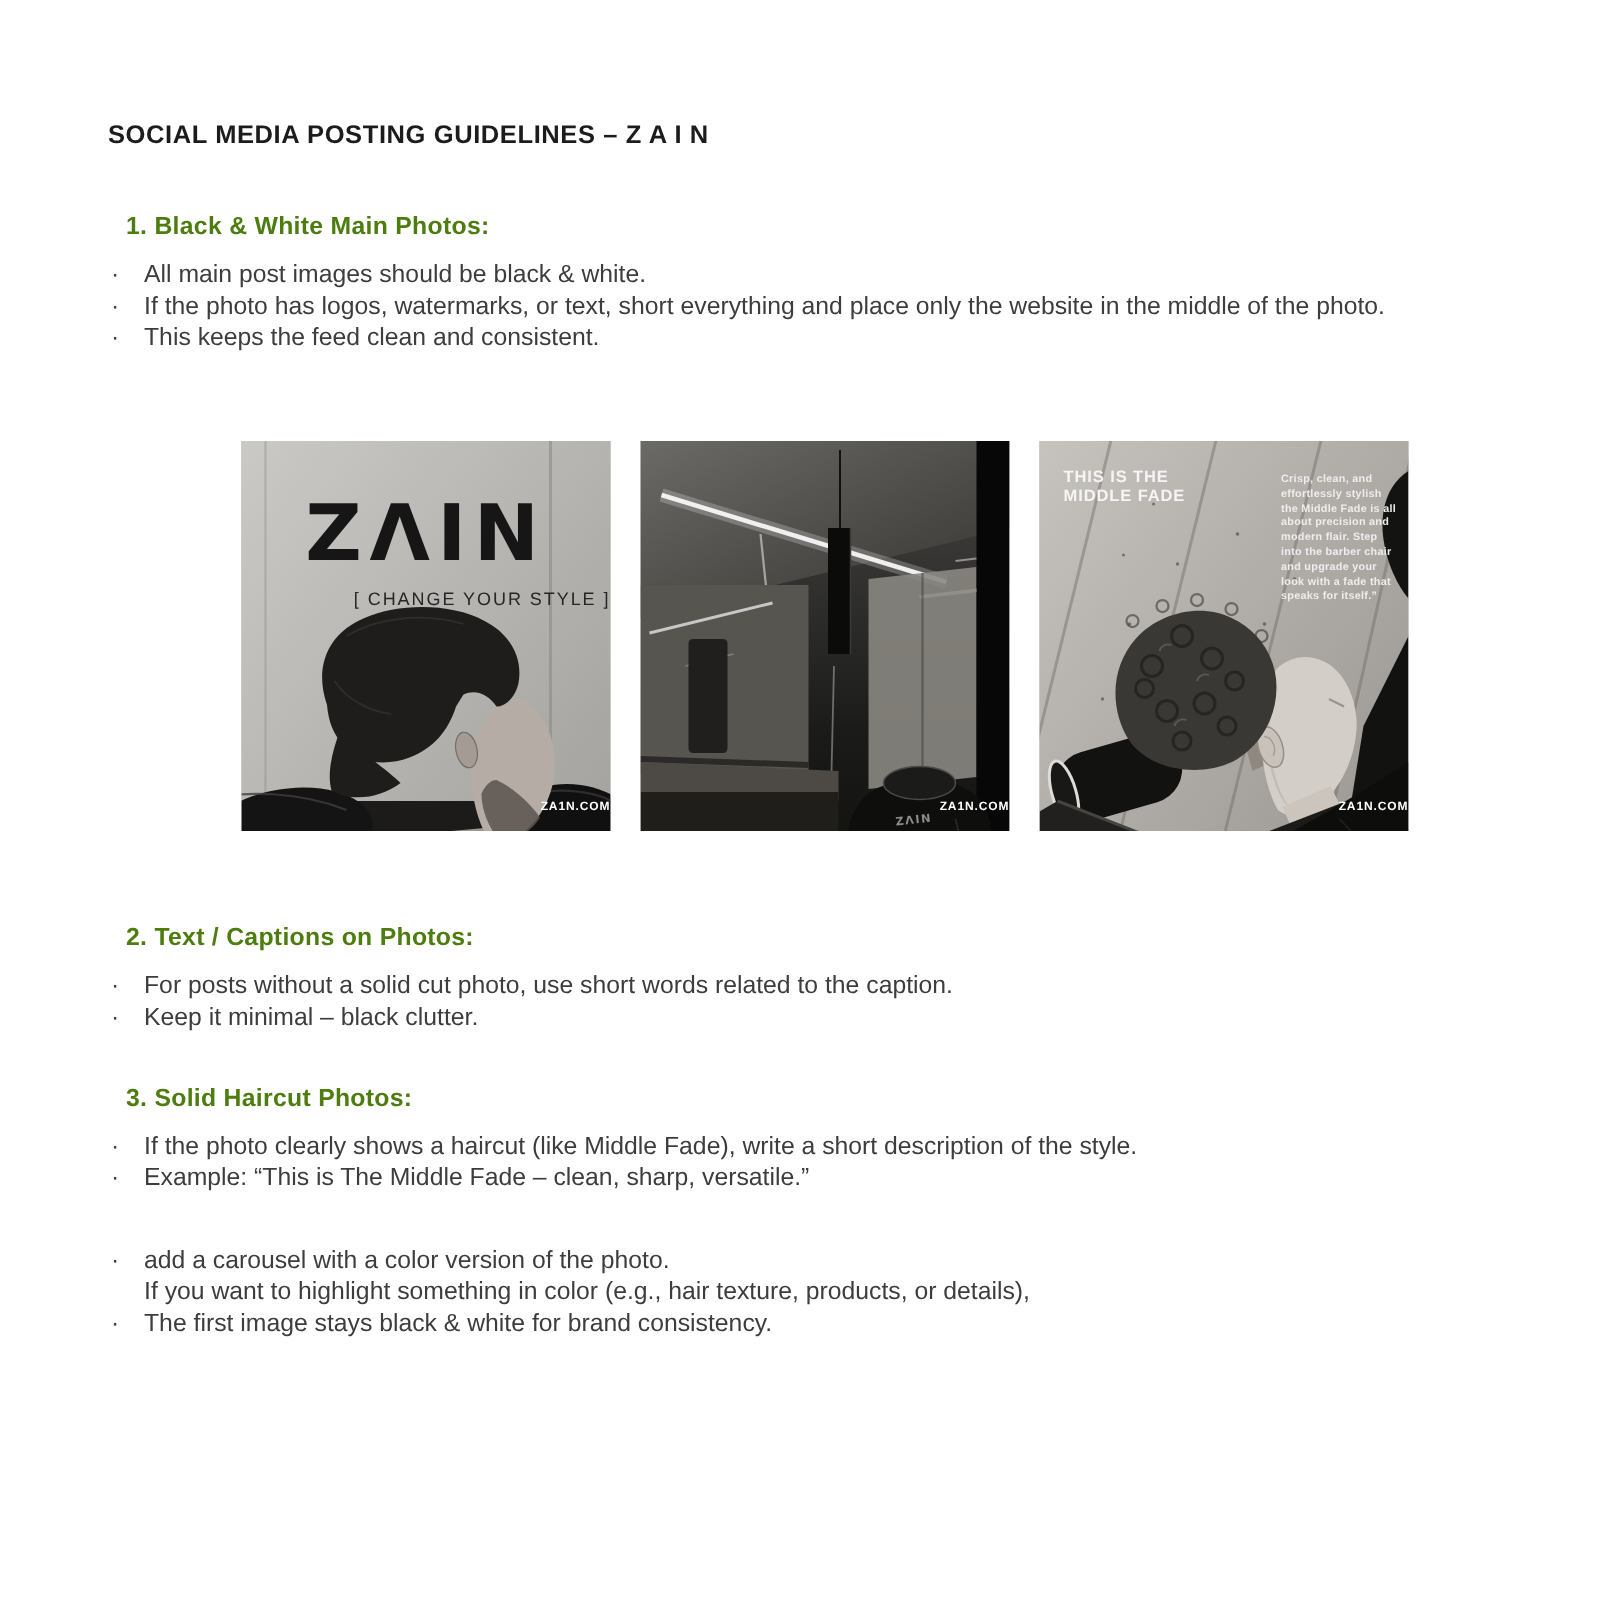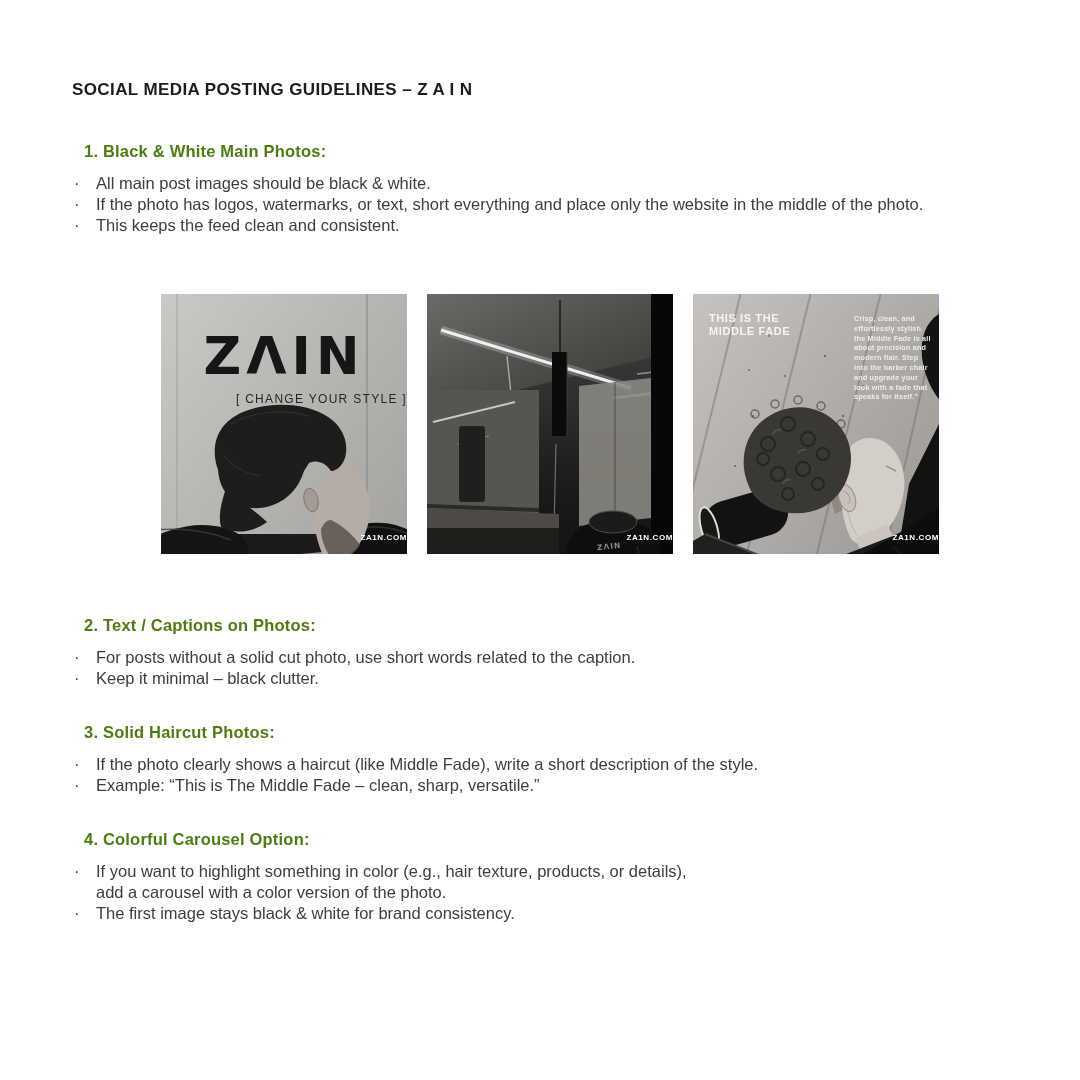--- a/index.html
+++ b/index.html
@@ -323,26 +323,25 @@
           <span class="line">If the photo clearly shows a haircut (like Middle Fade), write a short description of the style.</span>
         </li>
       <li>
           <span class="dot">·</span>
           <span class="line">Example: “This is The Middle Fade – clean, sharp, versatile.”</span>
         </li>
     </ul>
   </div>
 
   <div class="section sec4">
-    <h2>4. Colorful Carousel Option:</h2>
     <ul>
       <li>
         <span class="dot">·</span>
+        <span class="line">add a carousel with a color version of the photo.</span>
         <span class="line">If you want to highlight something in color (e.g., hair texture, products, or details),</span>
-        <span class="line">add a carousel with a color version of the photo.</span>
       </li>
       <li>
           <span class="dot">·</span>
           <span class="line">The first image stays black &amp; white for brand consistency.</span>
         </li>
     </ul>
   </div>
 
 </div>
 

